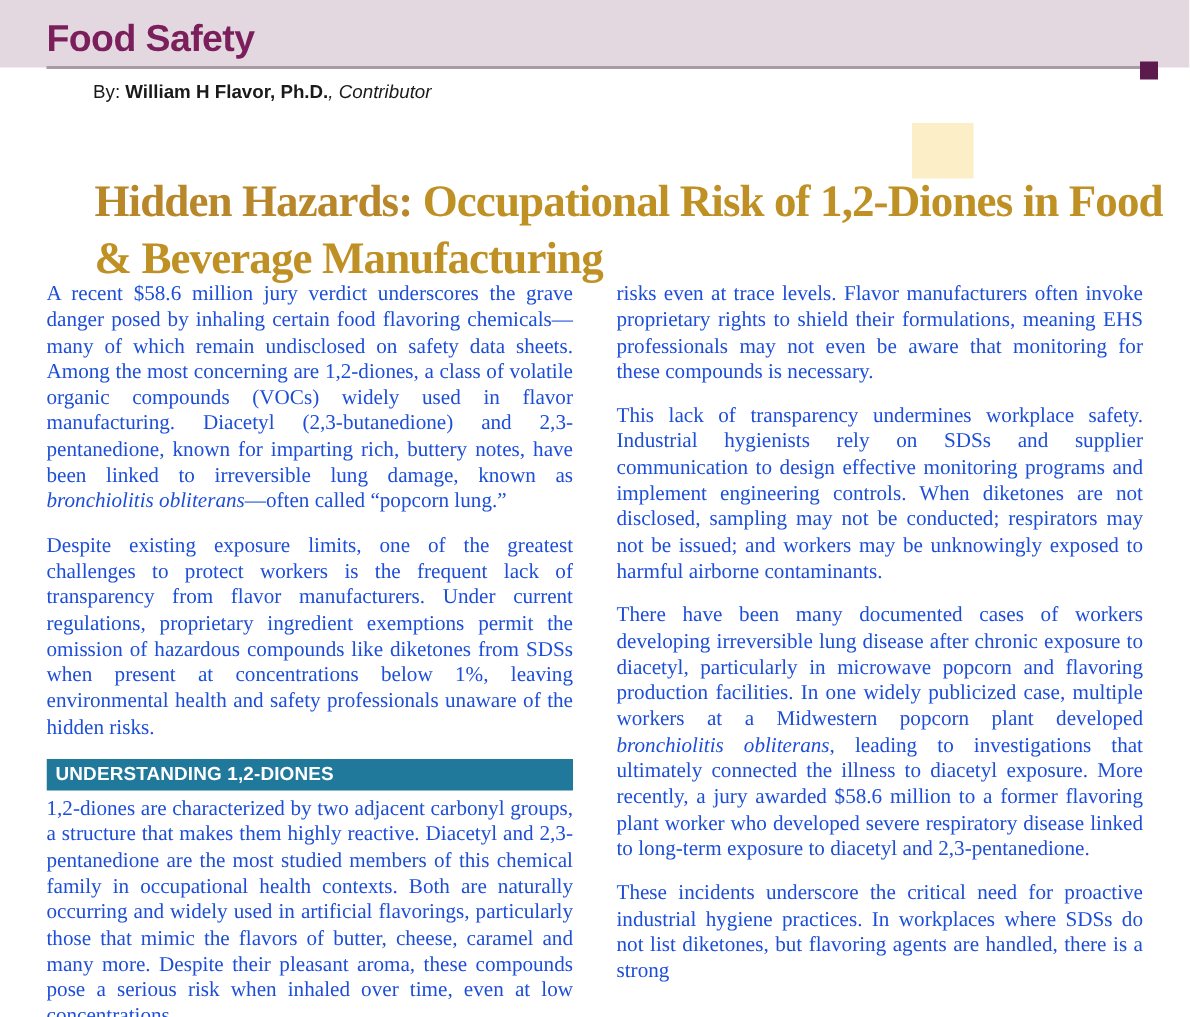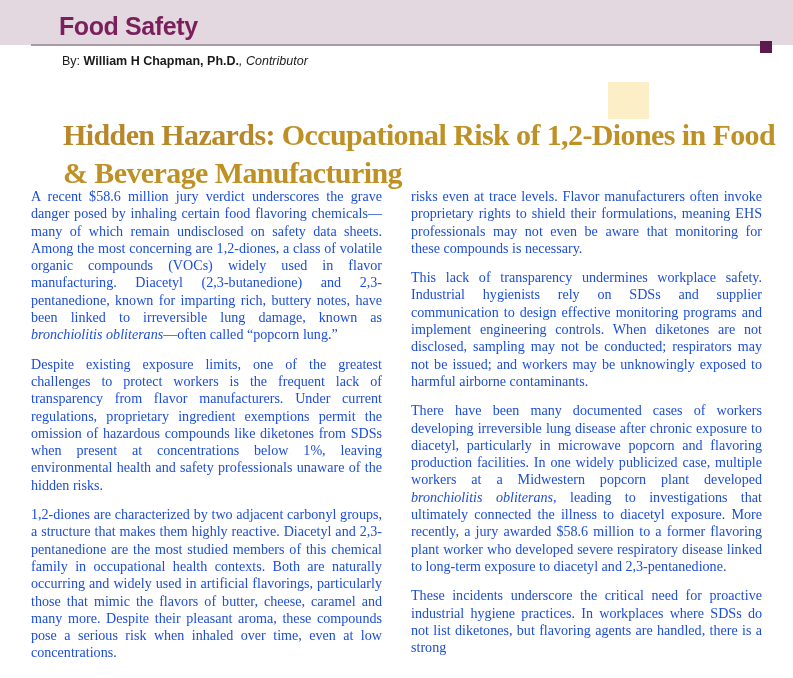--- a/index.html
+++ b/index.html
@@ -26,21 +26,20 @@
   .kicker {
     position: absolute;
     left: 31px;
     top: 14px;
     font-family: "Liberation Sans", sans-serif;
     font-weight: bold;
     font-size: 25px;
     letter-spacing: -0.4px;
     color: #7a1f5c;
     line-height: 1;
-    margin-left: 28px;
   }
   .kicker-rule {
     position: absolute;
     left: 31px;
     top: 44px;
     width: 731px;
     height: 2px;
     background: #a99aa6;
   }
   .corner-square {
@@ -136,36 +135,37 @@
 <body>
 
 <div class="top-band"></div>
 
 <div class="kicker">Food Safety</div>
 <div class="kicker-rule"></div>
 <div class="corner-square"></div>
 
 <div class="byline">
   <span>By:</span>
-  <b>William H Chapman, Ph.D.</b><i>, Contributor</i>
+  <b>William H Flavor, Ph.D.</b><i>, Contributor</i>
 </div>
 
 <div class="accent-box"></div>
 
 <h1 class="headline">
   <span class="hl-strong">Hidden Hazards:</span><span> Occupational Risk of 1,2-Diones in Food &amp; Beverage Manufacturing</span>
 </h1>
 
 <div class="columns">
 
   <div class="col col-left">
     <p class="body"><span>A recent $58.6 million jury verdict underscores the grave danger posed by inhaling certain food flavoring chemicals—many of which remain undisclosed on safety data sheets. Among the most concerning are 1,2-diones, a class of volatile organic compounds (VOCs) widely used in flavor manufacturing. Diacetyl (2,3-butanedione) and 2,3-pentanedione, known for imparting rich, buttery notes, have been linked to irreversible lung damage, known as </span><i>bronchiolitis obliterans</i><span>—often called “popcorn lung.”</span></p>
 
     <p class="body">Despite existing exposure limits, one of the greatest challenges to protect workers is the frequent lack of transparency from flavor manufacturers. Under current regulations, proprietary ingredient exemptions permit the omission of hazardous compounds like diketones from SDSs when present at concentrations below 1%, leaving environmental health and safety professionals unaware of the hidden risks.</p>
 
+    <div class="section-bar">UNDERSTANDING 1,2-DIONES</div>
 
     <p class="body">1,2-diones are characterized by two adjacent carbonyl groups, a structure that makes them highly reactive. Diacetyl and 2,3-pentanedione are the most studied members of this chemical family in occupational health contexts. Both are naturally occurring and widely used in artificial flavorings, particularly those that mimic the flavors of butter, cheese, caramel and many more. Despite their pleasant aroma, these compounds pose a serious risk when inhaled over time, even at low concentrations.</p>
   </div>
 
   <div class="col col-right">
     <p class="body">risks even at trace levels. Flavor manufacturers often invoke proprietary rights to shield their formulations, meaning EHS professionals may not even be aware that monitoring for these compounds is necessary.</p>
 
     <p class="body">This lack of transparency undermines workplace safety. Industrial hygienists rely on SDSs and supplier communication to design effective monitoring programs and implement engineering controls. When diketones are not disclosed, sampling may not be conducted; respirators may not be issued; and workers may be unknowingly exposed to harmful airborne contaminants.</p>
 
 

